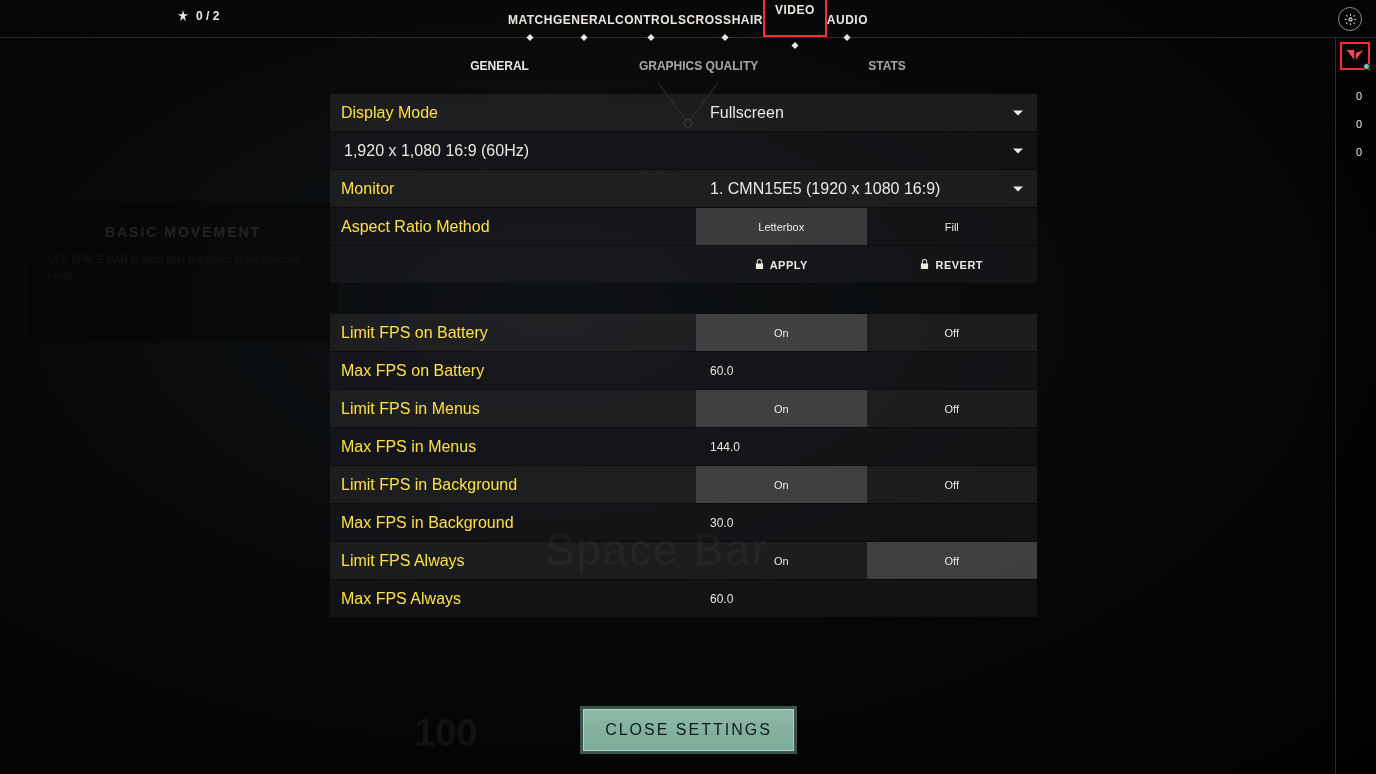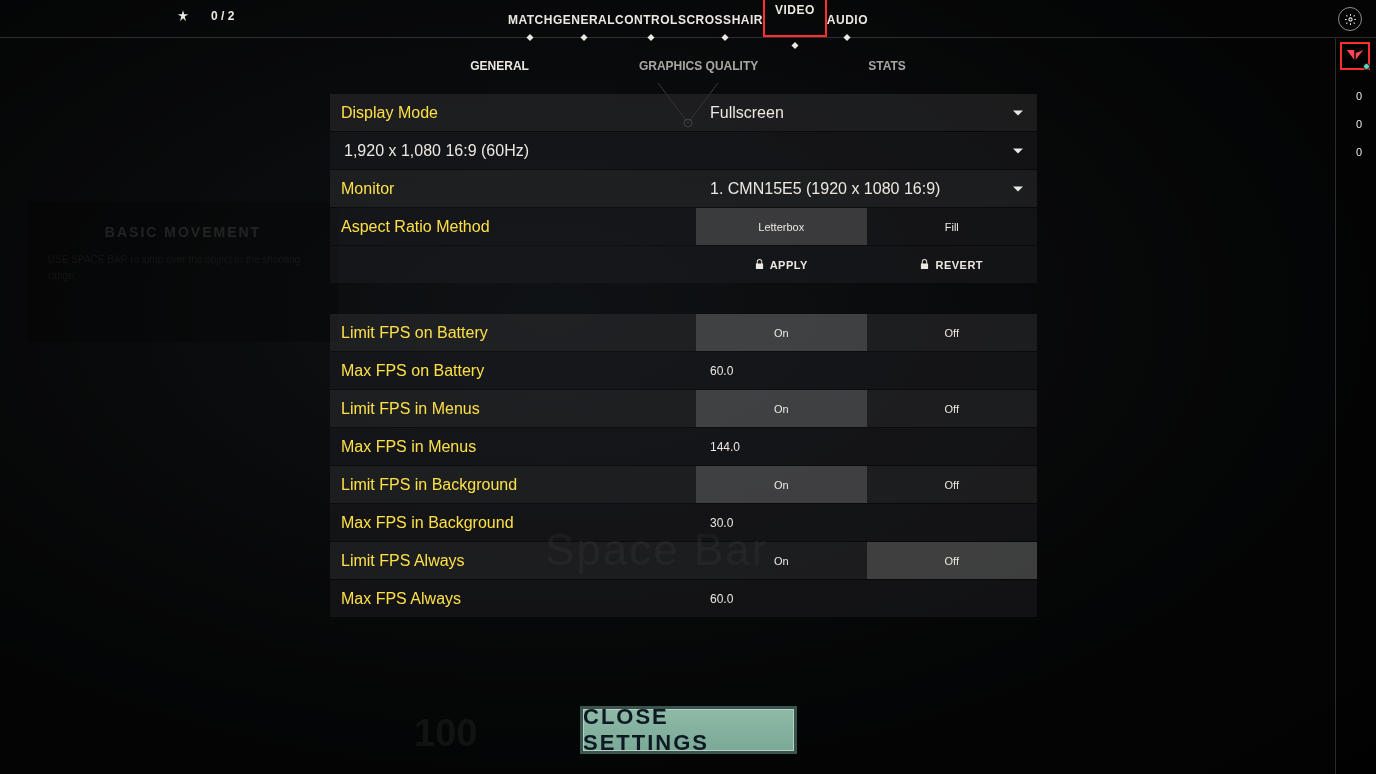--- a/index.html
+++ b/index.html
@@ -43,21 +43,21 @@
   }
 
   
   .topbar {
     position: relative; height: 38px; width: 100%;
     border-bottom: 1px solid rgba(120,120,120,0.35);
     display: flex; align-items: center;
   }
   .bolt {
     position: absolute; left: 176px; top: 9px;
-    display: flex; align-items: flex-end; gap: 21px;
+    display: flex; align-items: flex-end; gap: 6px;
     font-size: 12px; font-weight: 700; color: #ece8e1;
   }
   .bolt svg { width: 14px; height: 14px; }
   .main-tabs {
     position: absolute; left: 0; right: 0; top: 0; height: 38px;
     display: flex; justify-content: center; align-items: center; 
   }
   .main-tab {
     position: relative; font-size: 12px; font-weight: 700;
     letter-spacing: 0.5px; color: #ece8e1; cursor: pointer;
@@ -134,21 +134,21 @@
   .lock svg { width:100%;height:100%; }
 
   
   .close-btn {
     position:absolute; left:580px; top:706px;
     width:217px; height:48px;
     background:linear-gradient(#8fb9a7,#7aaa97);
     border:3px solid rgba(50,74,68,0.9);
     box-shadow:0 0 0 1px #b6cfc4 inset;
     color:#0f1923;
-    font-size:22px; font-weight:700; letter-spacing:2px;
+    font-size:16px; font-weight:400; letter-spacing:2px;
     display:flex;align-items:center;justify-content:center;
     cursor:pointer;
   }
 
   
   .rightbar {
     position:absolute; right:0; top:38px; bottom:0; width:41px;
     border-left:1px solid rgba(120,120,120,0.35);
     background:rgba(0,0,0,0.15);
   }

